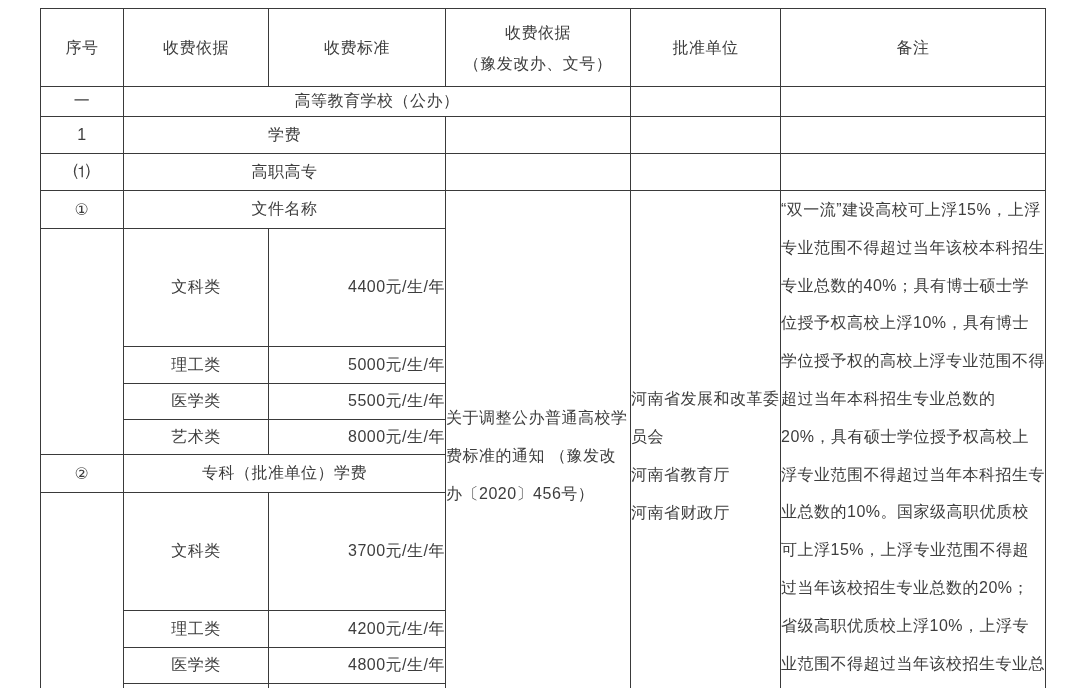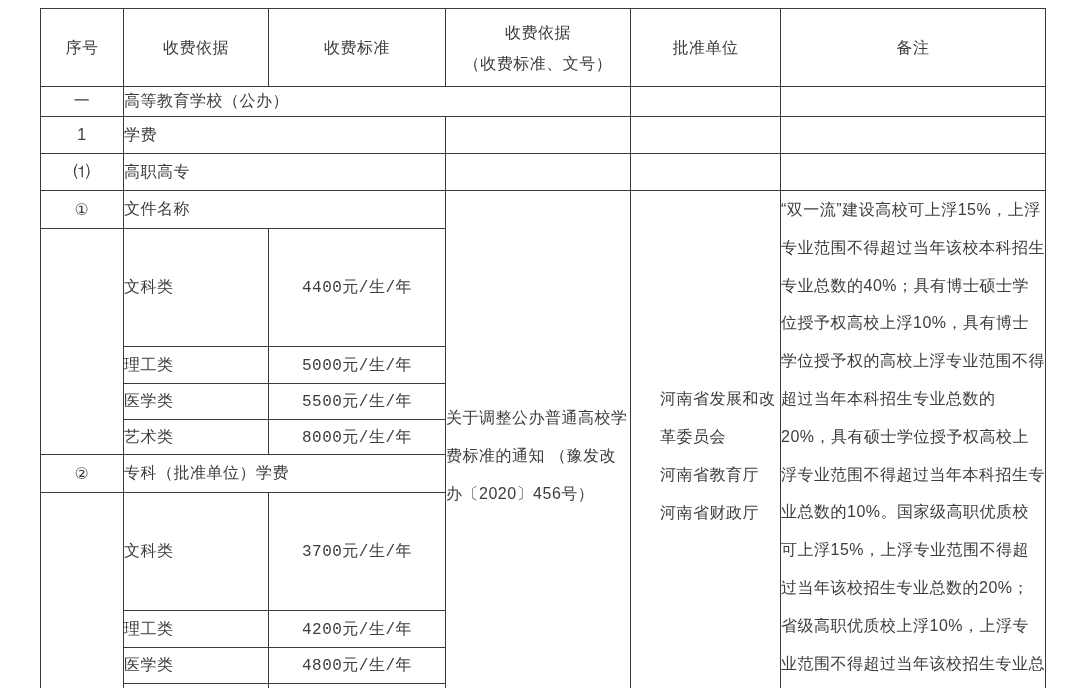--- a/index.html
+++ b/index.html
@@ -23,26 +23,26 @@
     border:1px solid #3a3a3a;
     padding:0;
     font-weight:normal;
     vertical-align:middle;
     overflow:hidden;
     background:#ffffff;
   }
   th.hd{ text-align:center; line-height:30px; }
   .hd-two-line div{ line-height:31px; text-align:center; }
   td.no{ text-align:center; }
-  td.item{ text-align:left; padding-left:11px; }
-  td.std{ text-align:center; padding-left:12px;font-family:Liberation Mono, monospace; }
+  td.item{ text-align:center; padding-left:11px; }
+  td.std{ text-align:right; padding-left:12px; }
   .bold{ font-weight:bold; }
   td.basis{ text-align:left; padding:0 10px; line-height:38px; vertical-align:middle; }
   td.approver{ text-align:left; padding:0 10px; vertical-align:middle; }
-  td.approver div{ line-height:38px;margin-left:29px; }
+  td.approver div{ line-height:38px; }
   td.remark{ text-align:left; padding:2px 9px; line-height:37.8px; vertical-align:middle; }
 </style>
 </head>
 <body>
 
 <div class="page">
   <table class="fee">
     <colgroup>
       <col style="width:83px">
       <col style="width:145px">
@@ -52,21 +52,21 @@
       <col style="width:265px">
     </colgroup>
 
     <tbody>
         <tr style="height:78px">
       <th class="hd">序号</th>
       <th class="hd">收费依据</th>
       <th class="hd">收费标准</th>
       <th class="hd hd-two-line">
         <div>收费依据</div>
-        <div>（收费标准、文号）</div>
+        <div>（豫发改办、文号）</div>
       </th>
       <th class="hd">批准单位</th>
       <th class="hd">备注</th>
     </tr>
 
     <tr style="height:30px">
       <td class="no">一</td>
       <td class="item" colspan="3">高等教育学校（公办）</td>
       <td></td>
       <td></td>

